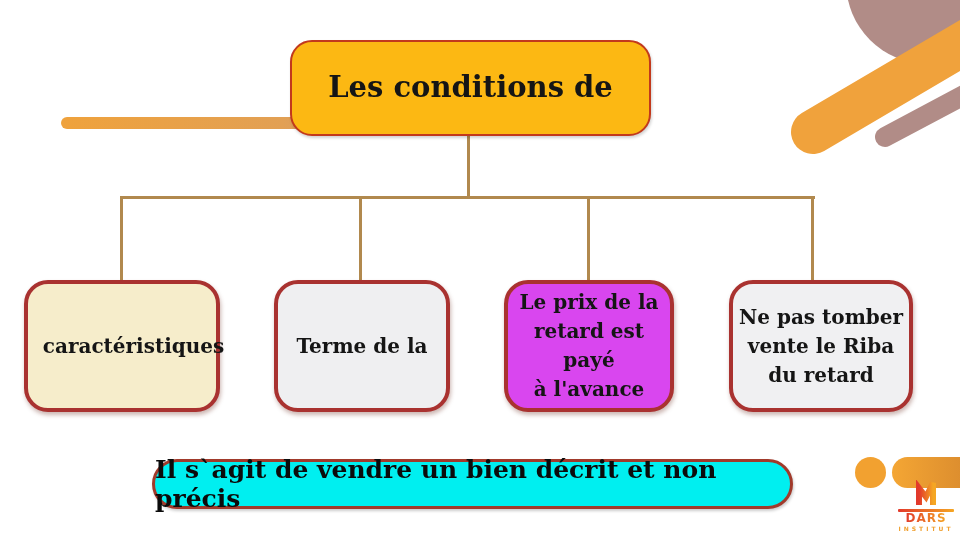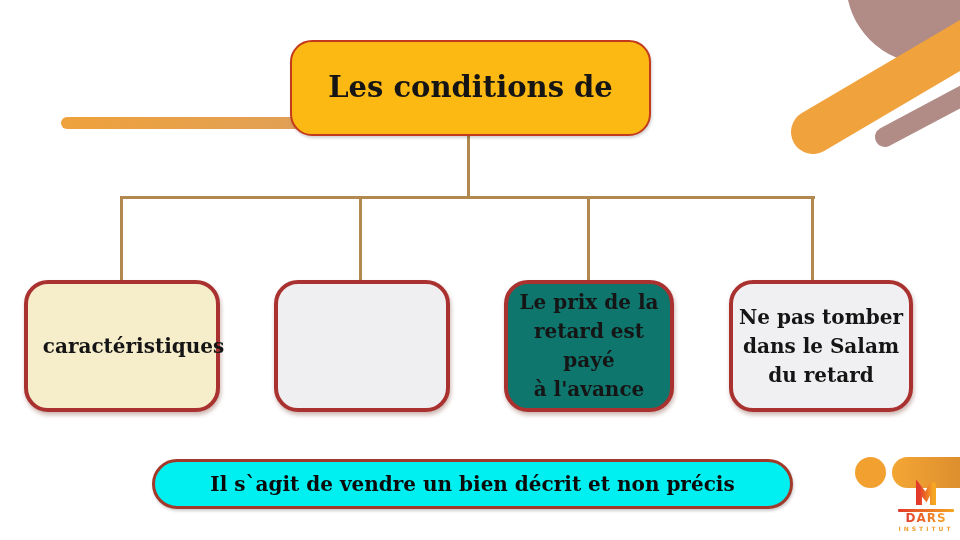--- a/index.html
+++ b/index.html
@@ -48,21 +48,21 @@
     box-shadow:1px 3px 4px rgba(110,45,35,.35);}
   .c1{left:24px;width:196px;}
   .c2{left:274px;width:176px;}
   .c3{left:504px;width:170px;}
   .c4{left:729px;width:184px;}
 
   
   .summary-box{position:absolute;left:152px;top:459px;width:641px;height:50px;z-index:5;
     background:var(--summary_fill);border:3px solid var(--summary_border);border-radius:25px;
     display:flex;justify-content:center;align-items:center;
-    font-size:20px;font-weight:bold;color:#0b0b0b;
+    font-size:25px;font-weight:bold;color:#0b0b0b;
     box-shadow:1px 2px 3px rgba(0,0,0,.2);}
 
   
   .logo{position:absolute;left:894px;top:480px;width:64px;z-index:6;
     display:flex;flex-direction:column;align-items:center;
     font-family:"DejaVu Sans","Liberation Sans",sans-serif;}
   .logo-bar{width:56px;height:3px;border-radius:1px;margin-top:-1px;
     background:linear-gradient(90deg,var(--logo_red),var(--logo_orange));}
   .logo-word{font-size:12px;font-weight:800;letter-spacing:1px;line-height:1.1;
     background:linear-gradient(90deg,var(--logo_red),var(--logo_orange));
@@ -90,29 +90,30 @@
   <div class="deco bar-left"></div>
 
   <div class="title-box">
     <span>Les conditions de</span>
   </div>
 
   <div class="cond-box c1" style="background: rgb(246, 237, 203); padding-left: 23px;">
     <span>caractéristiques</span>
   </div>
   <div class="cond-box c2" style="background: rgb(239, 239, 241);">
+    <span>Terme de la</span>
   </div>
-  <div class="cond-box c3" style="background: #0f766e;">
+  <div class="cond-box c3" style="background: #d946ef;">
     <span>Le prix de la</span>
     <span>retard est payé</span>
     <span>à l'avance</span>
   </div>
   <div class="cond-box c4" style="background: rgb(240, 240, 242);">
     <span>Ne pas tomber</span>
-    <span>dans le Salam</span>
+    <span>vente le Riba</span>
     <span>du retard</span>
   </div>
 
   <div class="summary-box">
     <span>Il s`agit de vendre un bien décrit et non précis</span>
   </div>
 
   <div class="logo">
     <span>
       <svg width="36" height="26" viewBox="0 0 36 26">

